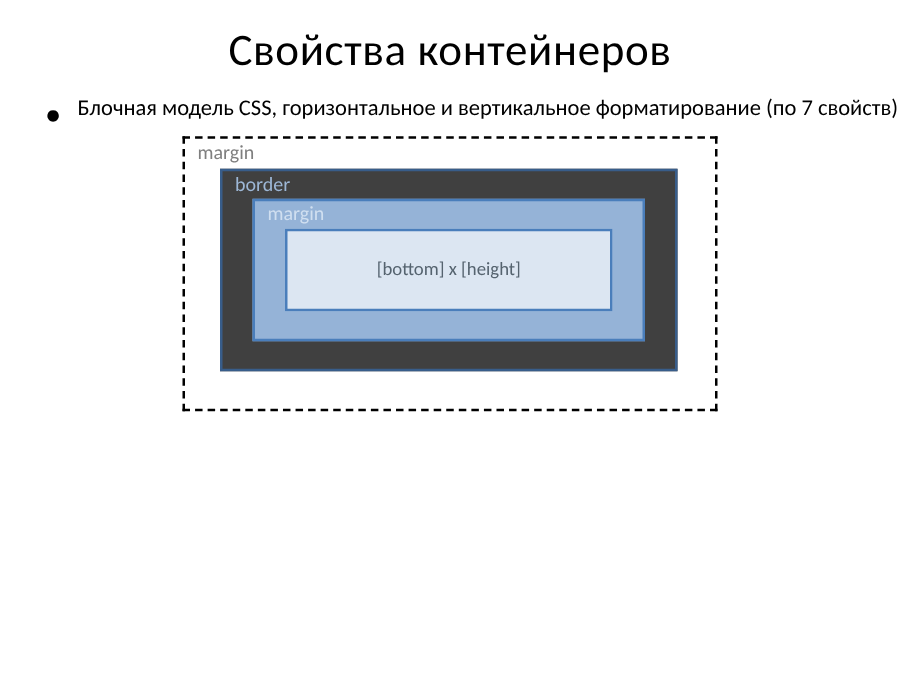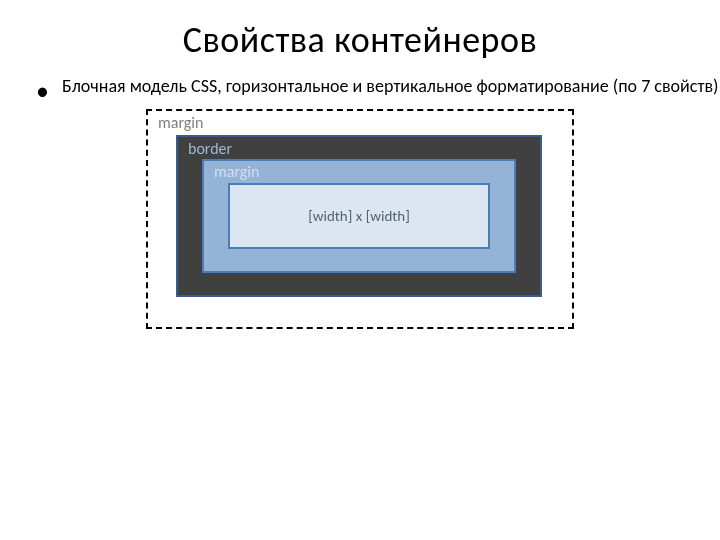--- a/index.html
+++ b/index.html
@@ -139,21 +139,21 @@
   </ul>
 
   <div class="diagram-wrap">
     <div class="margin-box">
       <span class="margin-label">margin</span>
       <div class="border-box">
         <span class="border-label">border</span>
         <div class="padding-box">
           <span class="padding-label">margin</span>
           <div class="content-box">
-            <span class="content-label">[width] x [width]</span>
+            <span class="content-label">[bottom] x [height]</span>
           </div>
         </div>
       </div>
     </div>
   </div>
 
 
 </div>
 
 </body></html>

